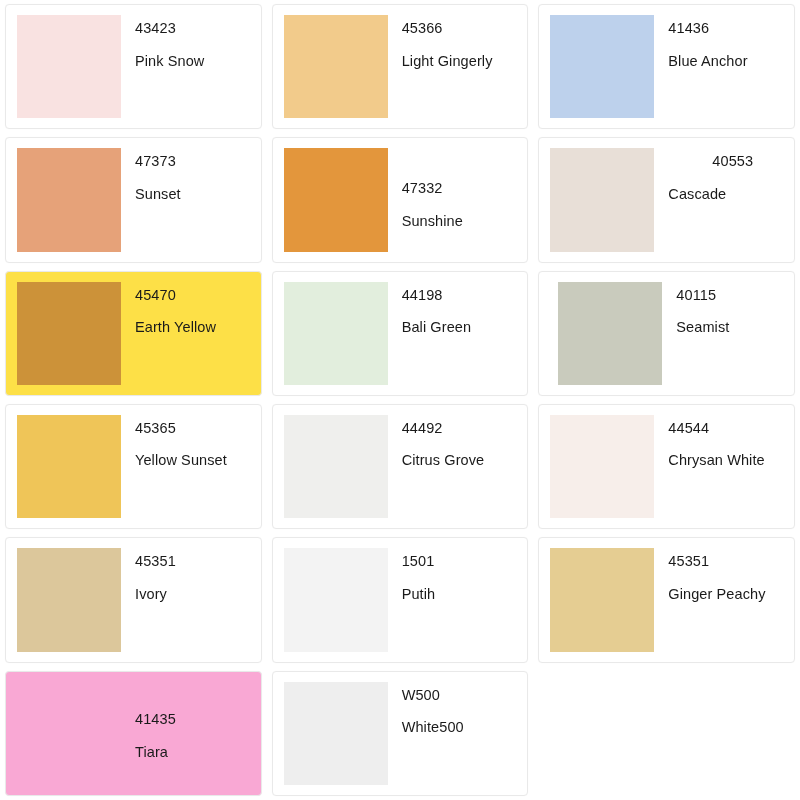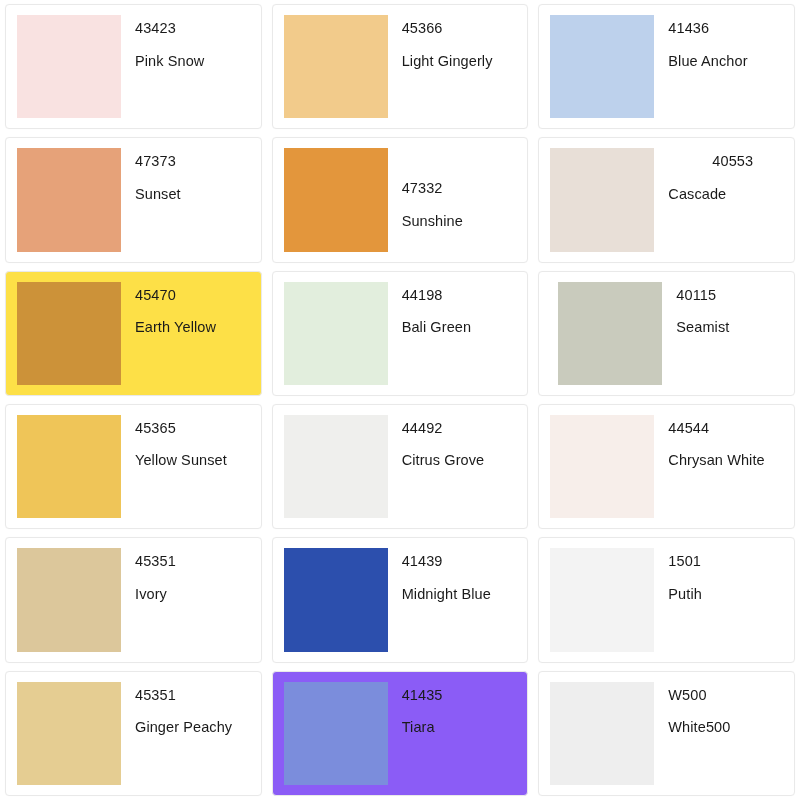--- a/index.html
+++ b/index.html
@@ -194,46 +194,37 @@
       <div class="swatch-color-wrap">
         <div class="swatch-color" style="background-color: rgb(220, 199, 155);"></div>
       </div>
       <div class="swatch-meta">
         <div class="swatch-code" style="color: rgb(26, 26, 26);">45351</div>
         <div class="swatch-name" style="color: rgb(26, 26, 26);">Ivory</div>
       </div>
     </div>
     <div class="swatch-card" style="background: rgb(255, 255, 255); border-color: rgb(233, 233, 233);">
       <div class="swatch-color-wrap">
-        <div class="swatch-color" style="background-color: rgb(44, 79, 173);"></div>
-      </div>
-      <div class="swatch-meta">
-        <div class="swatch-code" style="color: rgb(26, 26, 26);">41439</div>
-        <div class="swatch-name" style="color: rgb(26, 26, 26);">Midnight Blue</div>
-      </div>
-    </div>
-    <div class="swatch-card" style="background: rgb(255, 255, 255); border-color: rgb(233, 233, 233);">
-      <div class="swatch-color-wrap">
         <div class="swatch-color" style="background-color: rgb(243, 243, 243);"></div>
       </div>
       <div class="swatch-meta">
         <div class="swatch-code" style="color: rgb(26, 26, 26);">1501</div>
         <div class="swatch-name" style="color: rgb(26, 26, 26);">Putih</div>
       </div>
     </div>
     <div class="swatch-card" style="background: rgb(255, 255, 255); border-color: rgb(233, 233, 233);">
       <div class="swatch-color-wrap">
         <div class="swatch-color" style="background-color: rgb(229, 205, 146);"></div>
       </div>
       <div class="swatch-meta">
         <div class="swatch-code" style="color: rgb(26, 26, 26);">45351</div>
         <div class="swatch-name" style="color: rgb(26, 26, 26);">Ginger Peachy</div>
       </div>
     </div>
-    <div class="swatch-card" style="background: #8b5cf6; border-color: rgb(233, 233, 233);">
+    <div class="swatch-card" style="background: #f9a8d4; border-color: rgb(233, 233, 233); align-items: center;">
       <div class="swatch-color-wrap">
         <div class="swatch-color" style="background-color: rgb(123, 141, 220);"></div>
       </div>
       <div class="swatch-meta">
         <div class="swatch-code" style="color: rgb(26, 26, 26);">41435</div>
         <div class="swatch-name" style="color: rgb(26, 26, 26);">Tiara</div>
       </div>
     </div>
     <div class="swatch-card" style="background: rgb(255, 255, 255); border-color: rgb(233, 233, 233);">
       <div class="swatch-color-wrap">

